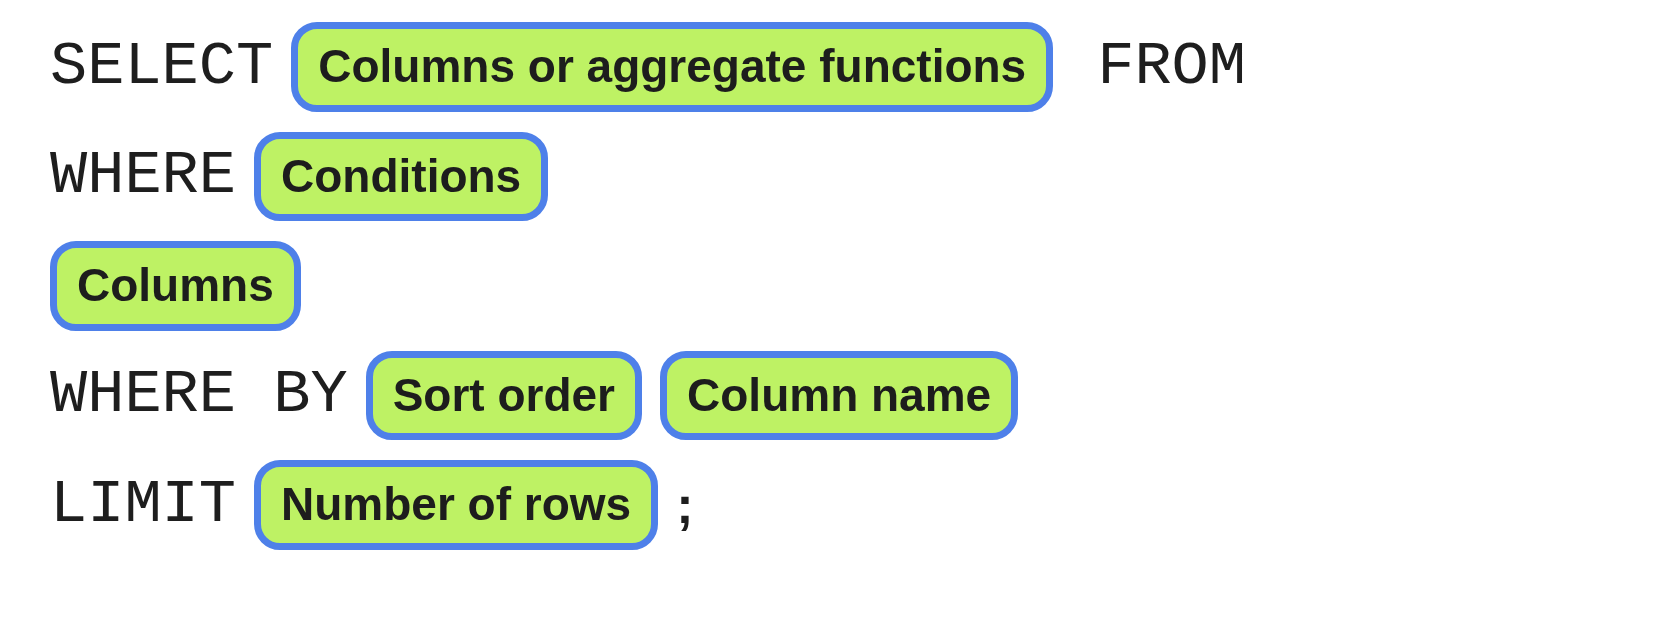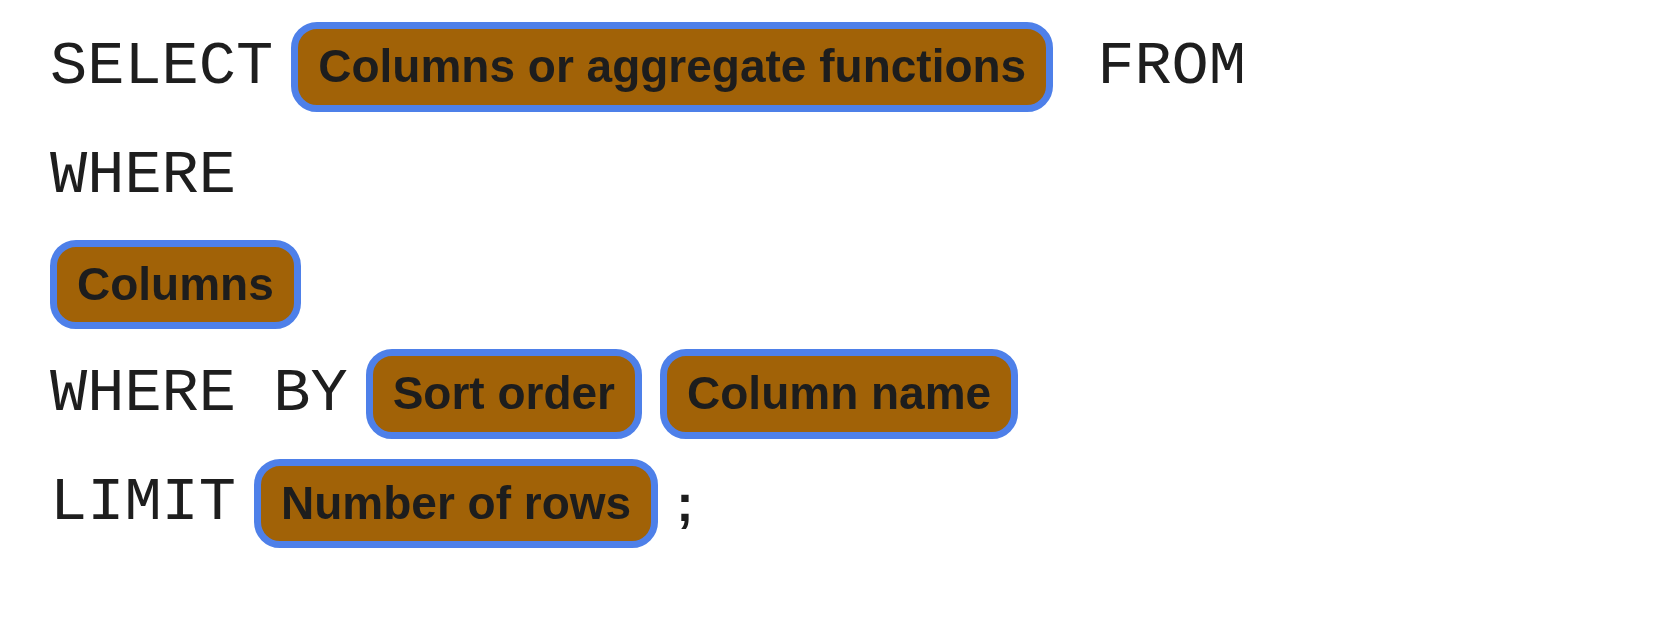--- a/index.html
+++ b/index.html
@@ -42,21 +42,21 @@
     margin-right: 16px;
   }
   .pill {
     display: inline-flex;
     align-items: center;
     justify-content: center;
     box-sizing: border-box;
     border: 7px solid #4e80e9;
     border-radius: 26px;
     padding: 9px 20px;
-    background: #a16207;
+    background: #bef264;
     font-family: "Liberation Sans", sans-serif;
     font-size: 46px;
     font-weight: 700;
     color: #1d1d1d;
     line-height: 1.25;
     white-space: nowrap;
   }
   .punct {
     font-family: "Liberation Sans", sans-serif;
     font-size: 52px;
@@ -71,20 +71,21 @@
 <div class="canvas">
 
   <div class="row">
     <span class="kw">SELECT</span>
     <span class="pill">Columns or aggregate functions</span>
     <span class="kw kw-from">FROM</span>
   </div>
 
   <div class="row">
     <span class="kw">WHERE</span>
+    <span class="pill">Conditions</span>
   </div>
 
   <div class="row">
     <span class="pill">Columns</span>
   </div>
 
   <div class="row">
     <span class="kw">WHERE BY</span>
     <span class="pill">Sort order</span>
     <span class="pill">Column name</span>

